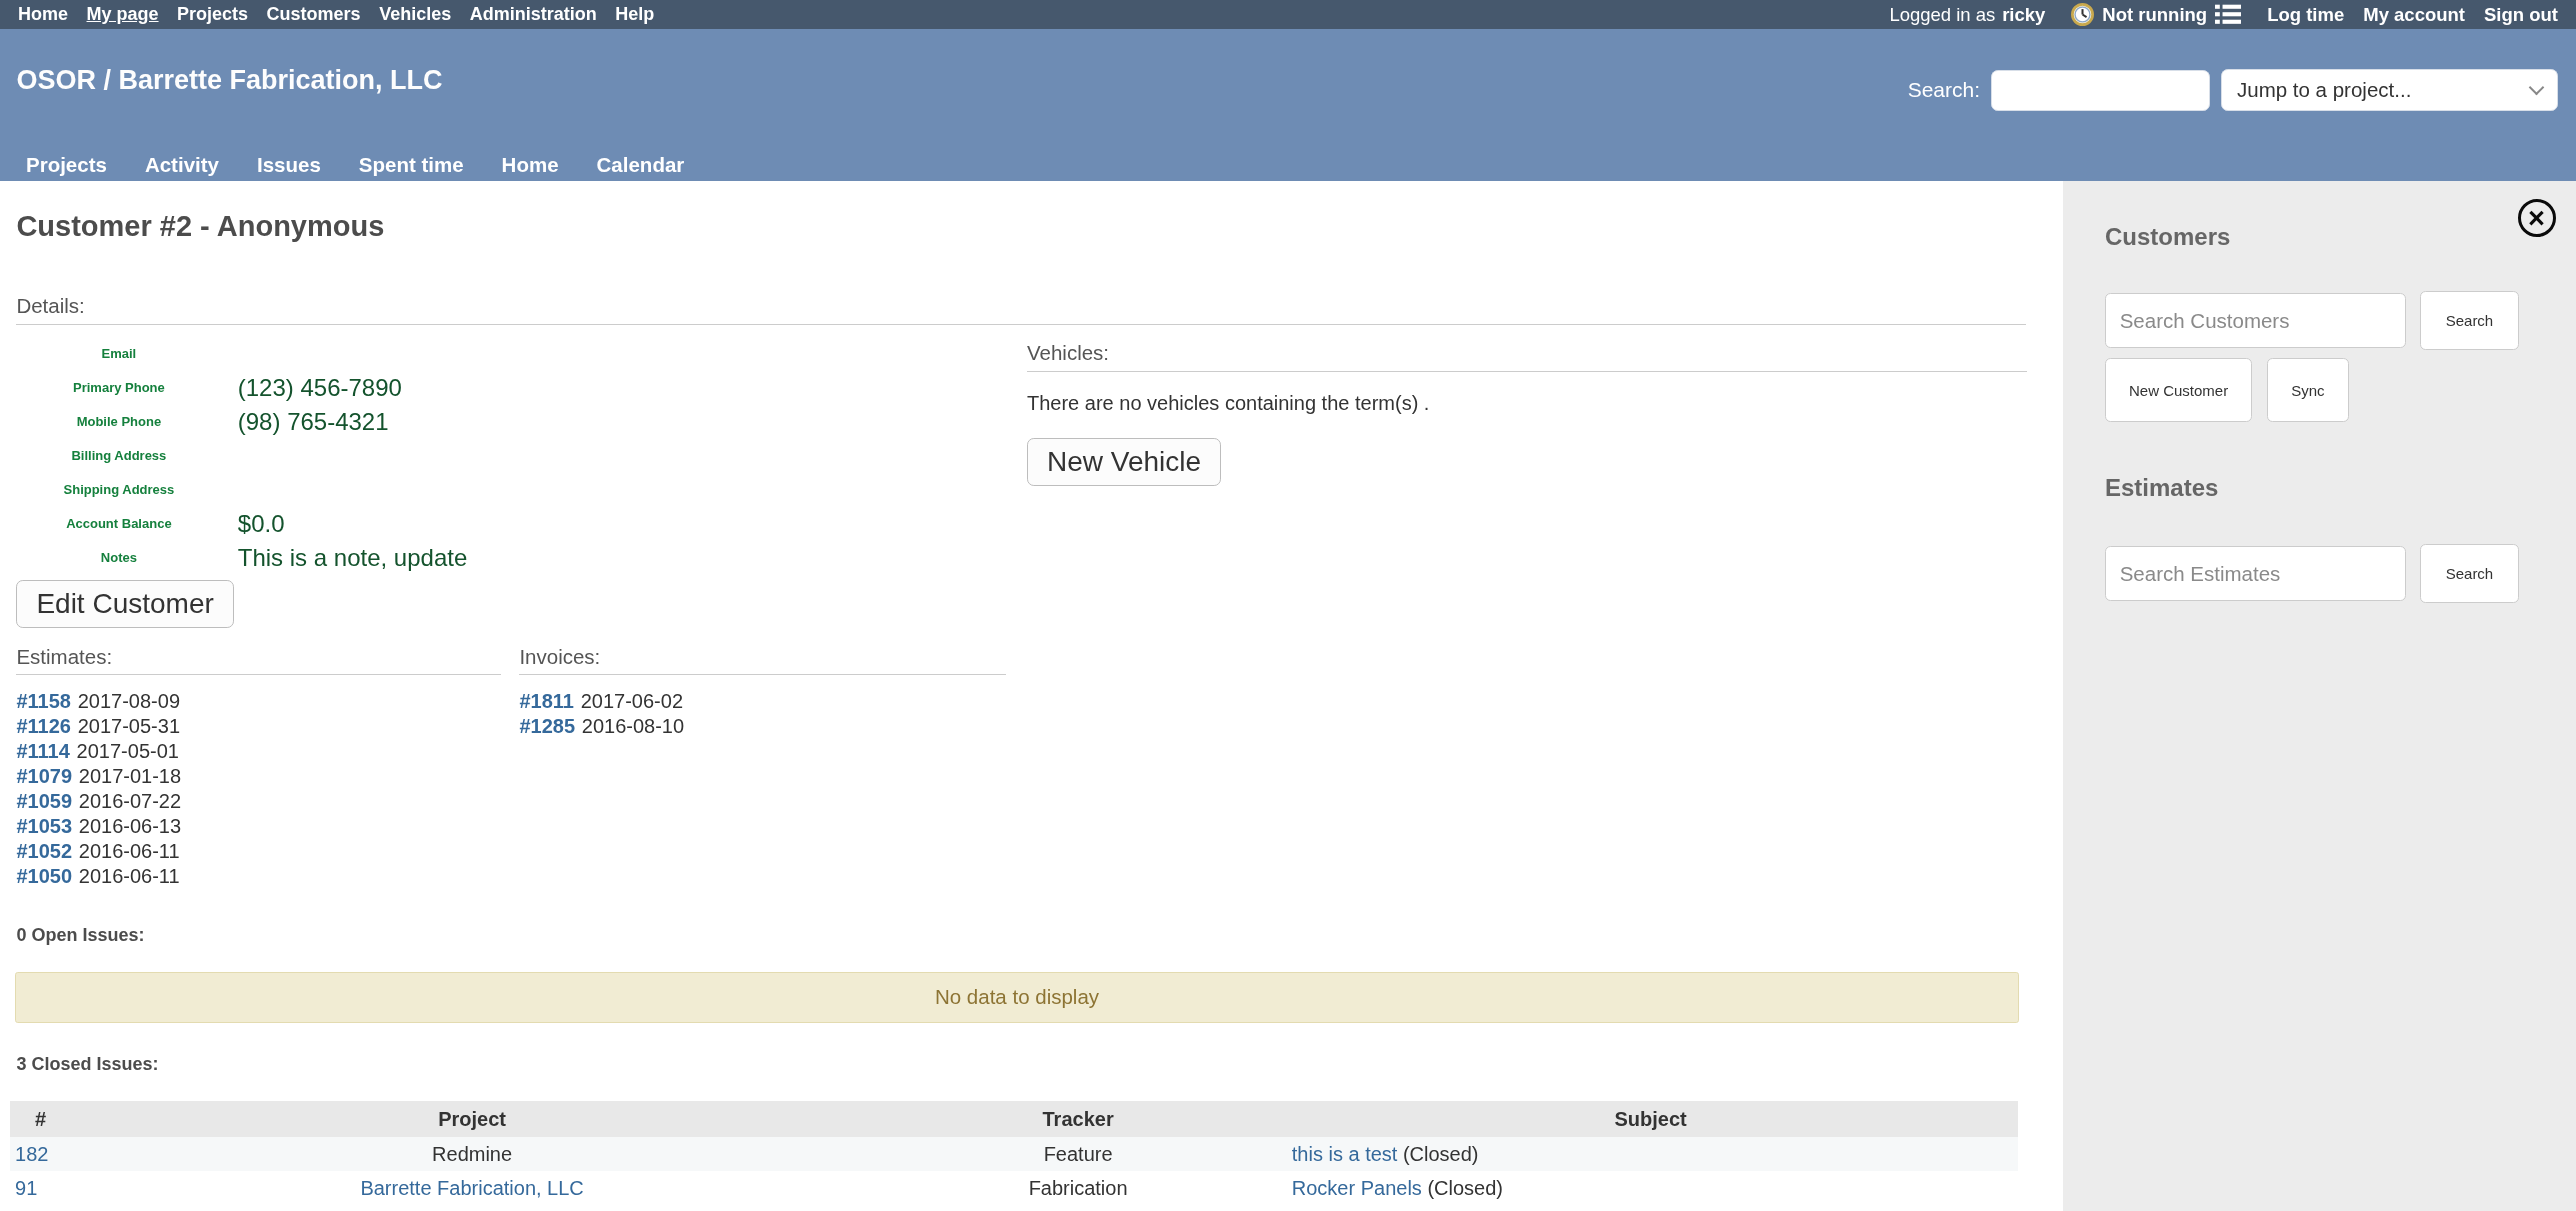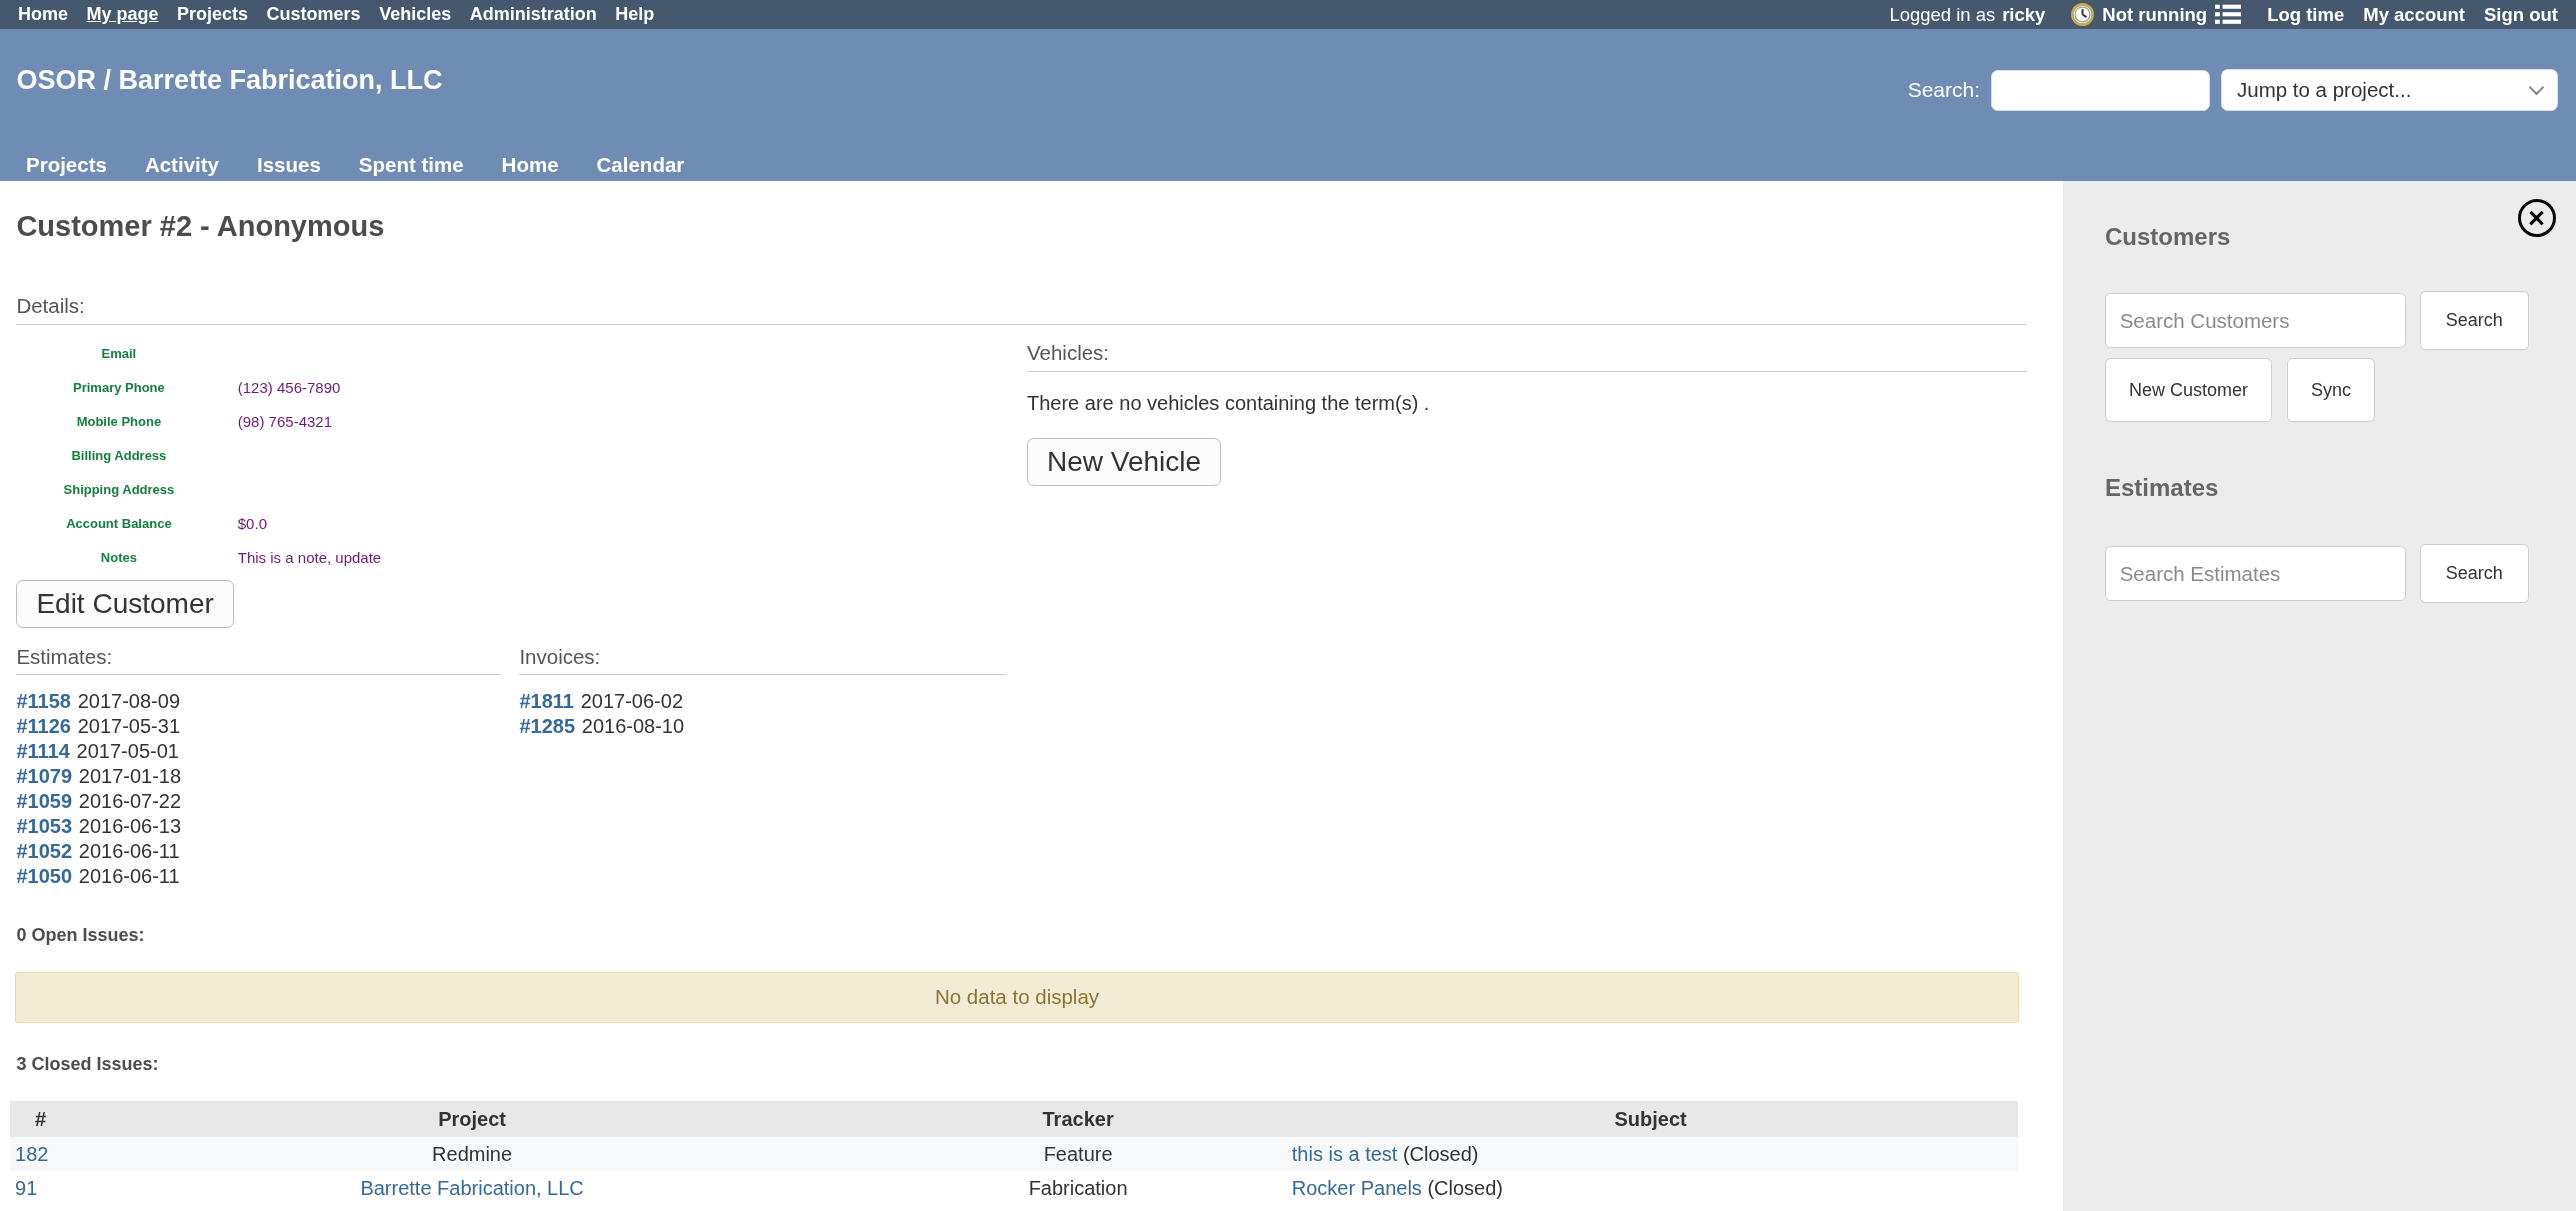--- a/index.html
+++ b/index.html
@@ -41,21 +41,21 @@
   
   .main { position:absolute; left:0; top:181px; width:2063px; height:1031px; background:#fff; }
   .page-title { margin:29px 0 0 16.4px; font-size:29px; font-weight:bold; color:#4c4c4c; }
   .section-label { font-size:20.5px; color:#555; }
   .lbl-details { margin:51px 0 0 16.4px; }
   .hr { border:none; border-top:1.4px solid #ccc; }
   .hr-details { margin:5.5px 0 0 16.4px; width:2010px; }
   .details-grid { margin:12.3px 0 0 16.4px; display:grid; grid-template-columns:205px auto; }
   .details-grid .dlabel { text-align:center; font-weight:bold; font-size:13px; color:#15803d;
     height:34px; display:flex; align-items:center; justify-content:center; }
-  .details-grid .dvalue { font-size:15px; color:#701a75; height:34px; display:flex;
+  .details-grid .dvalue { font-size:24px; color:#14532d; height:34px; display:flex;
     align-items:center; padding-left:16.4px; }
   .btn { background:#fcfcfc; border:1.4px solid #bdbdbd; border-radius:6.8px; font-size:28px;
     color:#333; height:48px; padding:0 19px; cursor:pointer;
     font-family:"Liberation Sans", sans-serif; }
   .edit-btn { margin:5.5px 0 0 16.4px; }
 
   .lists-row { margin:16.4px 0 0 16.4px; display:flex; }
   .est-block { width:503px; }
   .inv-block { width:493px; }
   .hr-est { margin-top:5.5px; width:485px; }
@@ -92,21 +92,21 @@
     border:3.4px solid #0a0a0a; border-radius:50%; display:flex; align-items:center;
     justify-content:center; font-size:29px; font-weight:bold; color:#0a0a0a; cursor:pointer;
     line-height:1; }
   .sb-heading { font-size:24px; font-weight:bold; color:#666; }
   .sb-h-cust { position:absolute; left:42px; top:42px; }
   .sb-row1 { position:absolute; left:42px; top:110px; display:flex; align-items:center; gap:13.7px; }
   .sb-input { width:301px; height:55px; background:#fff; border:1.4px solid #ccc; border-radius:5.5px;
     font-size:20.5px; padding:0 13.7px; color:#333; outline:none;
     font-family:"Liberation Sans", sans-serif; }
   .sb-input::placeholder { color:#8a8a8a; }
-  .sb-btn { background:#fff; border:1.4px solid #ccc; border-radius:5.5px; font-size:18px;
+  .sb-btn { background:#fff; border:1.4px solid #ccc; border-radius:5.5px; font-size:15px;
     color:#333; cursor:pointer; font-family:"Liberation Sans", sans-serif; }
   .sb-search { height:59px; padding:0 25px; }
   .sb-row2 { position:absolute; left:42px; top:177px; display:flex; align-items:center; gap:15px; }
   .sb-big { height:64px; padding:0 23px; }
   .sb-h-est { position:absolute; left:42px; top:293px; }
   .sb-row3 { position:absolute; left:42px; top:363px; display:flex; align-items:center; gap:13.7px; }
 </style>
 </head>
 <body>
 

